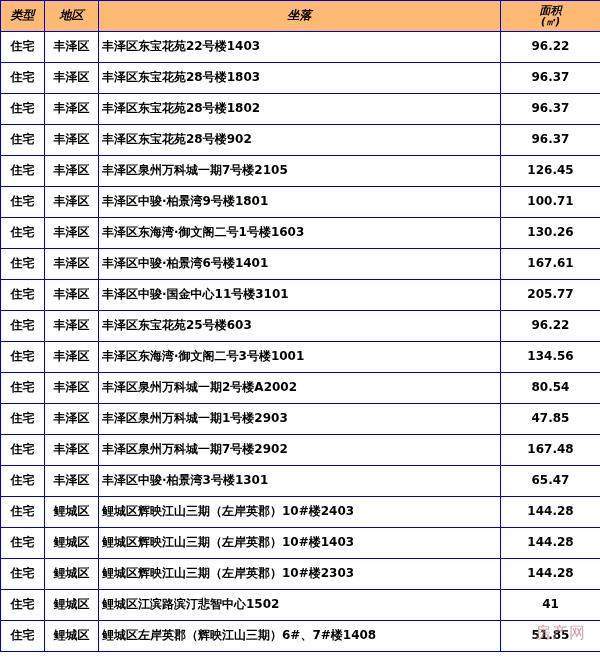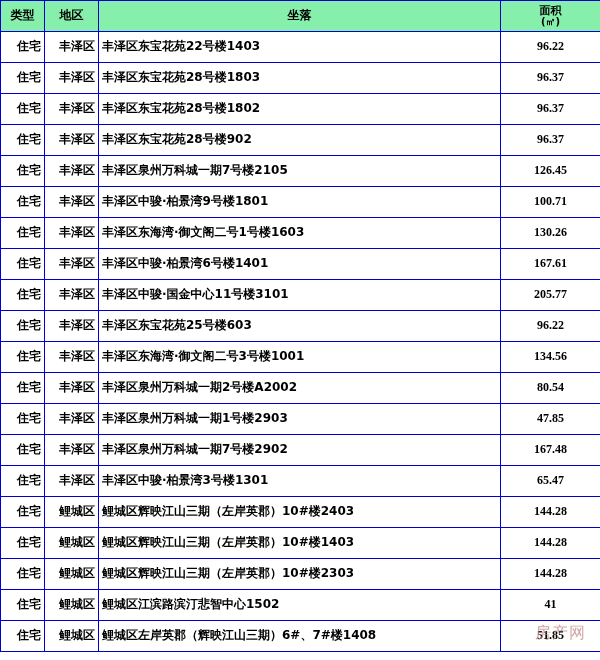--- a/index.html
+++ b/index.html
@@ -21,61 +21,61 @@
   table.sheet td, table.sheet th {
     border: 1px solid #0000cc;
     font-size: 12px;
     color: #000000;
     padding: 0 3px;
     line-height: 1.1;
     white-space: nowrap;
     overflow: hidden;
   }
   thead th {
-    background: #86efac;
+    background: #fdba74;
     color: #ffffff;
     font-weight: bold;
     text-align: center;
     font-size: 13px;
     height: 30px;
     vertical-align: middle;
+    font-style: italic;
   }
   thead th.area-head {
     font-size: 11px;
     line-height: 1.05;
   }
   thead th.area-head .unit {
     display: block;
     font-size: 10px;
     font-weight: bold;
   }
   tbody td {
     height: 30px;
     vertical-align: middle;
   }
   col.c-type { width: 44px; }
   col.c-region { width: 54px; }
   col.c-loc { width: 402px; }
   col.c-area { width: 100px; }
 
   td.type, td.region {
-    text-align: right;
+    text-align: center;
     font-weight: bold;
     font-size: 12px;
   }
   td.loc {
     text-align: left;
     font-weight: bold;
     font-size: 12px;
   }
   td.area {
     text-align: center;
     font-weight: bold;
     font-size: 12px;
-    font-family: Liberation Serif, serif;
   }
   .watermark {
     position: absolute;
     right: 14px;
     bottom: 16px;
     color: #c08a8a;
     font-size: 16px;
     opacity: 0.75;
     pointer-events: none;
     letter-spacing: 1px;

